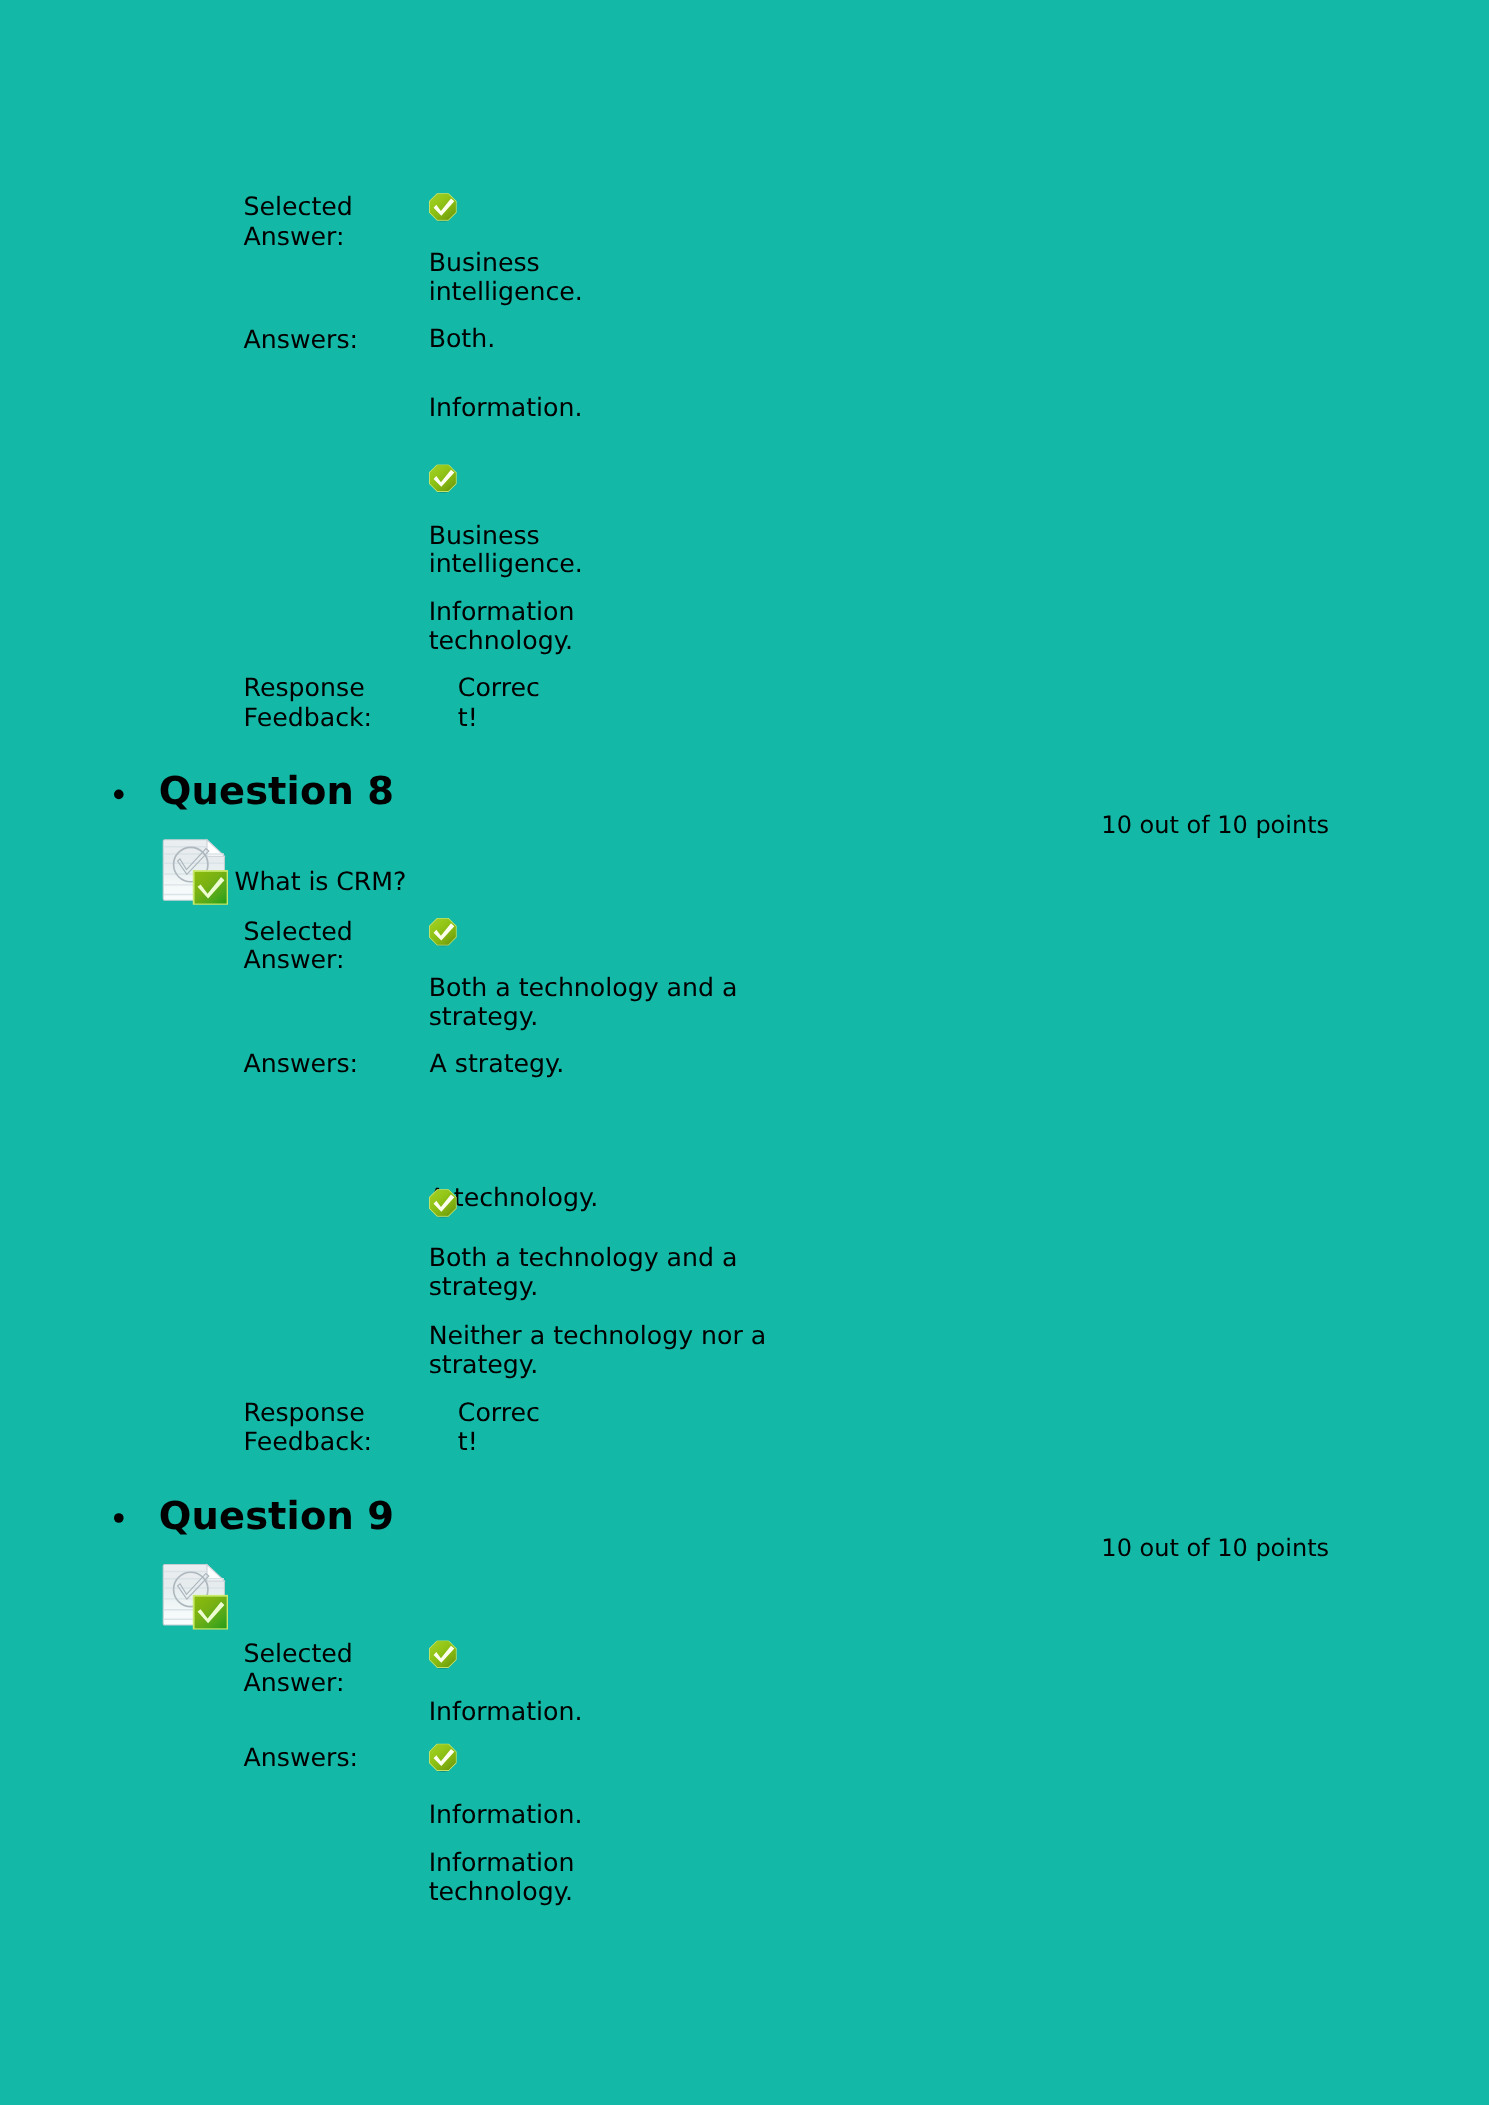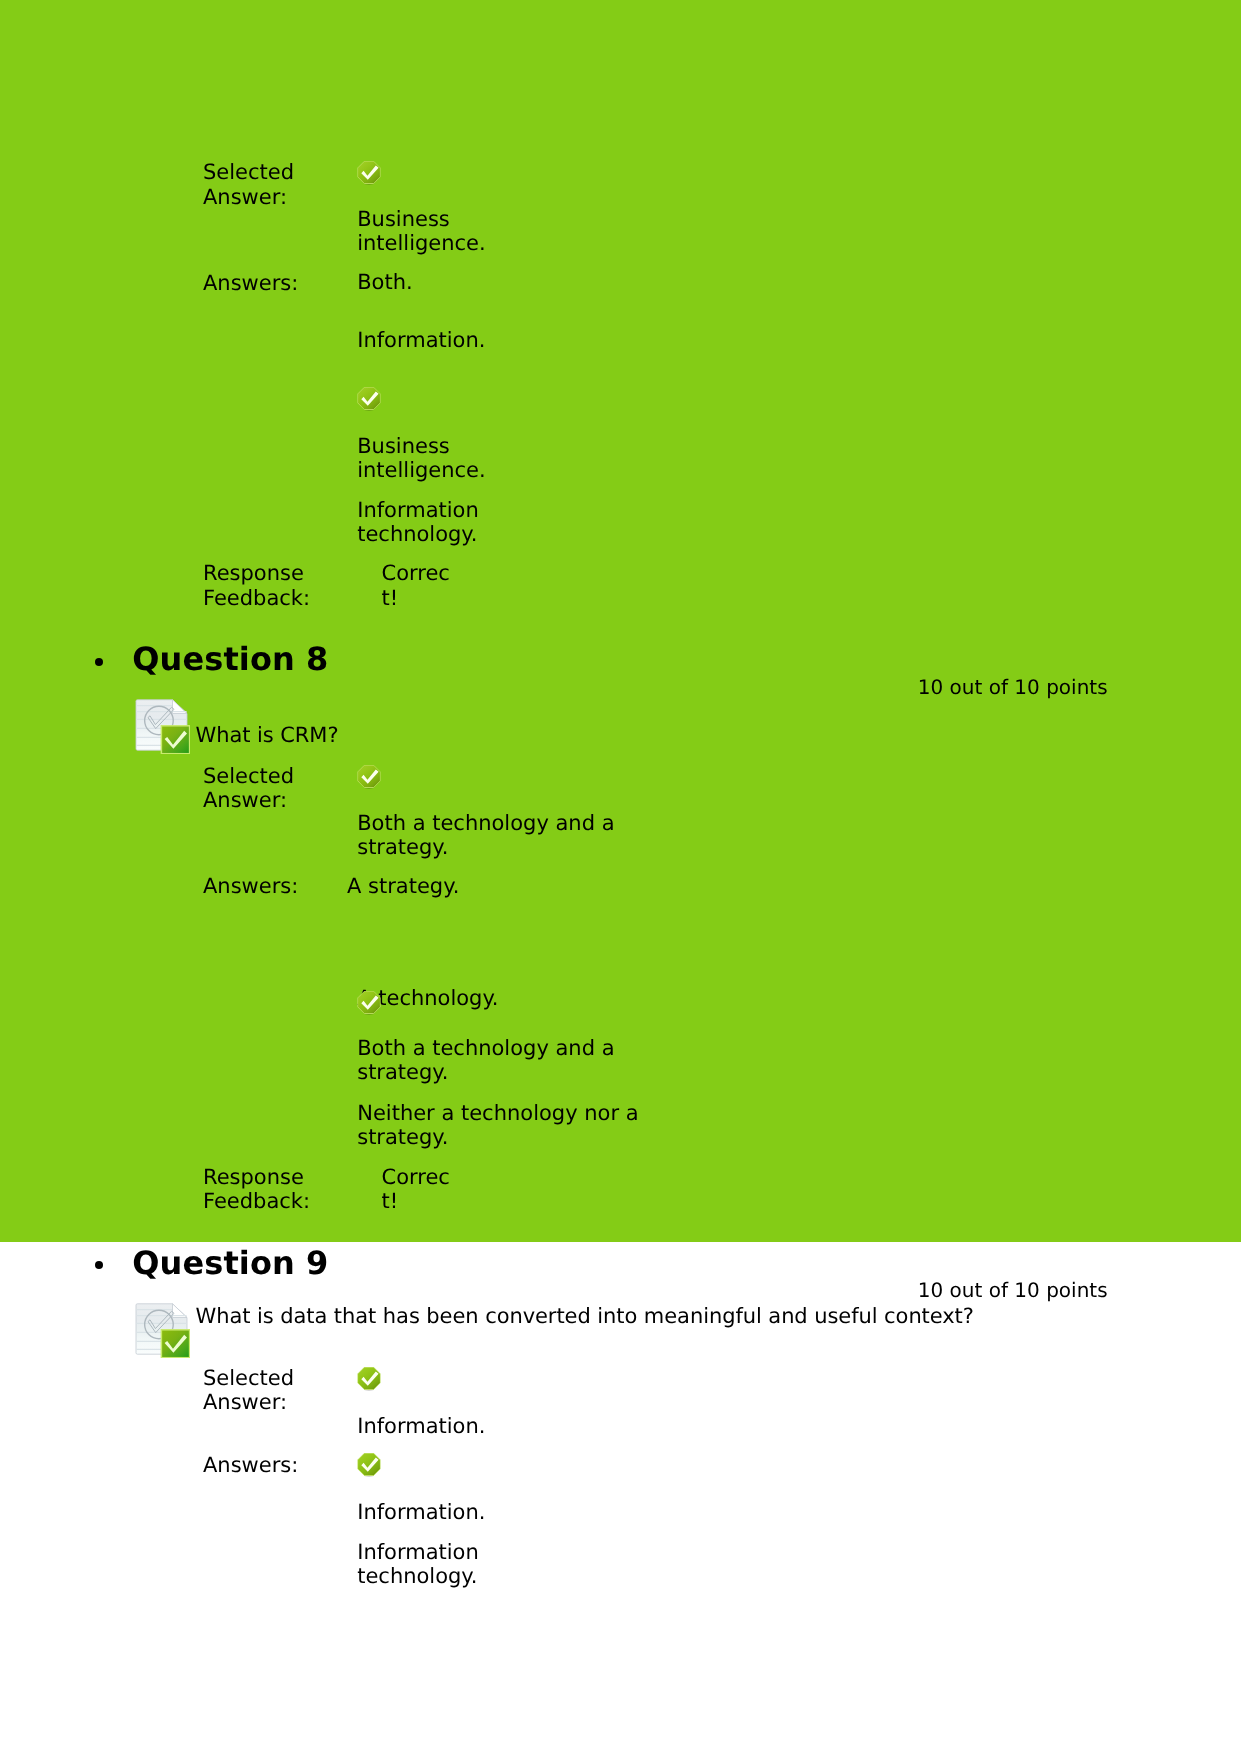--- a/index.html
+++ b/index.html
@@ -1,20 +1,20 @@
 <!DOCTYPE html>
 <html><head>
 <meta charset="utf-8">
 <title>Quiz Results</title>
 <style>
   html,body{margin:0;padding:0;background:#ffffff;}
   body{width:1241px;height:1754px;position:relative;overflow:hidden;
        font-family:"DejaVu Sans",sans-serif;color:#000000;
        -webkit-font-smoothing:antialiased;text-rendering:geometricPrecision;}
-  .page{position:absolute;left:0;top:0;width:1241px;height:1242px;background:#84cc16;}
+  .page{position:absolute;left:0;top:0;width:1241px;height:1754px;background:#14b8a6;}
   .tx{position:absolute;white-space:pre;font-size:21px;line-height:24.3px;
       letter-spacing:0px;color:#000000;}
   .qhead{position:absolute;white-space:pre;font-size:32px;font-weight:bold;
          line-height:28px;letter-spacing:0.1px;color:#000000;}
   .pts{position:absolute;white-space:pre;font-size:20px;line-height:24px;color:#000000;}
   .tx.prompt{letter-spacing:-0.07px;}
   .bullet{position:absolute;width:8px;height:8px;border-radius:50%;background:#000000;}
   .chk{position:absolute;width:24px;height:24px;line-height:0;}
   .qicon{position:absolute;width:56px;height:56px;line-height:0;}
   .defs-svg{position:absolute;width:0;height:0;overflow:hidden;}
@@ -97,21 +97,21 @@
 Answer:</div>
 <span class="chk" style="left:356.8px;top:764.8px;"><svg width="24" height="24" viewBox="0 0 48 48" aria-hidden="true">
         <ellipse cx="24" cy="45" rx="10" ry="2.3" fill="#000" opacity="0.22"></ellipse>
         <path d="M14.8 0.6 L33.2 0.6 L46.2 13.6 L46.2 32 L33.2 45 L14.8 45 L1.8 32 L1.8 13.6 Z" fill="url(#cg)" stroke="#c3e368" stroke-width="1.7" stroke-linejoin="round"></path>
         <path d="M14.8 1.6 L33.2 1.6 L45.4 13.9 L45.4 31.7 L33.2 44 L14.8 44 L2.6 31.7 L2.6 13.9 Z" fill="url(#cg)"></path>
         <path d="M13.2 19.4 L20.9 29.6 L37.6 8.8 L43.2 13.6 L21.6 37.4 L8.6 24.4 Z" fill="#fcffee"></path>
       </svg></span>
 <div class="tx" style="left:357.2px;top:811px;">Both a technology and a
 strategy.</div>
 <div class="tx" style="left:203px;top:873.8px;">Answers:</div>
-<div class="tx" style="left:347px;top:873.5px;text-align:center;">A strategy.</div>
+<div class="tx" style="left:358px;top:873.5px;text-align:center;">A strategy.</div>
 <div class="tx" style="left:357.2px;top:986px;">A technology.</div>
 <span class="chk" style="left:356.8px;top:991px;"><svg width="24" height="24" viewBox="0 0 48 48" aria-hidden="true">
         <ellipse cx="24" cy="45" rx="10" ry="2.3" fill="#000" opacity="0.22"></ellipse>
         <path d="M14.8 0.6 L33.2 0.6 L46.2 13.6 L46.2 32 L33.2 45 L14.8 45 L1.8 32 L1.8 13.6 Z" fill="url(#cg)" stroke="#c3e368" stroke-width="1.7" stroke-linejoin="round"></path>
         <path d="M14.8 1.6 L33.2 1.6 L45.4 13.9 L45.4 31.7 L33.2 44 L14.8 44 L2.6 31.7 L2.6 13.9 Z" fill="url(#cg)"></path>
         <path d="M13.2 19.4 L20.9 29.6 L37.6 8.8 L43.2 13.6 L21.6 37.4 L8.6 24.4 Z" fill="#fcffee"></path>
       </svg></span>
 <div class="tx" style="left:357.2px;top:1036px;">Both a technology and a
 strategy.</div>
 <div class="tx" style="left:357.2px;top:1101px;">Neither a technology nor a
@@ -131,21 +131,20 @@
           <line x1="2.4" y1="21.4" x2="52.6" y2="21.4"></line>
           <line x1="2.4" y1="30.4" x2="52.6" y2="30.4"></line>
           <line x1="2.4" y1="39.4" x2="52.6" y2="39.4"></line>
           <line x1="2.4" y1="47.4" x2="52.6" y2="47.4"></line>
         </g>
         <circle cx="24.95" cy="22.5" r="14.3" fill="none" stroke="#aeb8be" stroke-width="1.4"></circle>
         <path d="M16.0 17.8 L21.4 26.6 L37.6 9.2 L40.0 11.3 L21.7 30.6 L14.0 19.6 Z" fill="none" stroke="#aab5bc" stroke-width="0.95"></path>
         <rect x="27.4" y="27.8" width="28.2" height="27.9" fill="url(#sg)" stroke="#c8ea6d" stroke-width="1.5"></rect>
         <path d="M33.2 39 L39 46.8 L50.2 32.8 L53 35.6 L39.4 50.8 L30.6 41 Z" fill="#edfcd0"></path>
       </svg></span>
-<div class="tx prompt" style="left:195.5px;top:1303.6px;">What is data that has been converted into meaningful and useful context?</div>
 <div class="tx" style="left:203px;top:1366px;">Selected
 Answer:</div>
 <span class="chk" style="left:356.8px;top:1367.2px;"><svg width="24" height="24" viewBox="0 0 48 48" aria-hidden="true">
         <ellipse cx="24" cy="45" rx="10" ry="2.3" fill="#000" opacity="0.22"></ellipse>
         <path d="M14.8 0.6 L33.2 0.6 L46.2 13.6 L46.2 32 L33.2 45 L14.8 45 L1.8 32 L1.8 13.6 Z" fill="url(#cg)" stroke="#c3e368" stroke-width="1.7" stroke-linejoin="round"></path>
         <path d="M14.8 1.6 L33.2 1.6 L45.4 13.9 L45.4 31.7 L33.2 44 L14.8 44 L2.6 31.7 L2.6 13.9 Z" fill="url(#cg)"></path>
         <path d="M13.2 19.4 L20.9 29.6 L37.6 8.8 L43.2 13.6 L21.6 37.4 L8.6 24.4 Z" fill="#fcffee"></path>
       </svg></span>
 <div class="tx" style="left:357.2px;top:1413.5px;">Information.</div>
 <div class="tx" style="left:203px;top:1453px;">Answers:</div>

